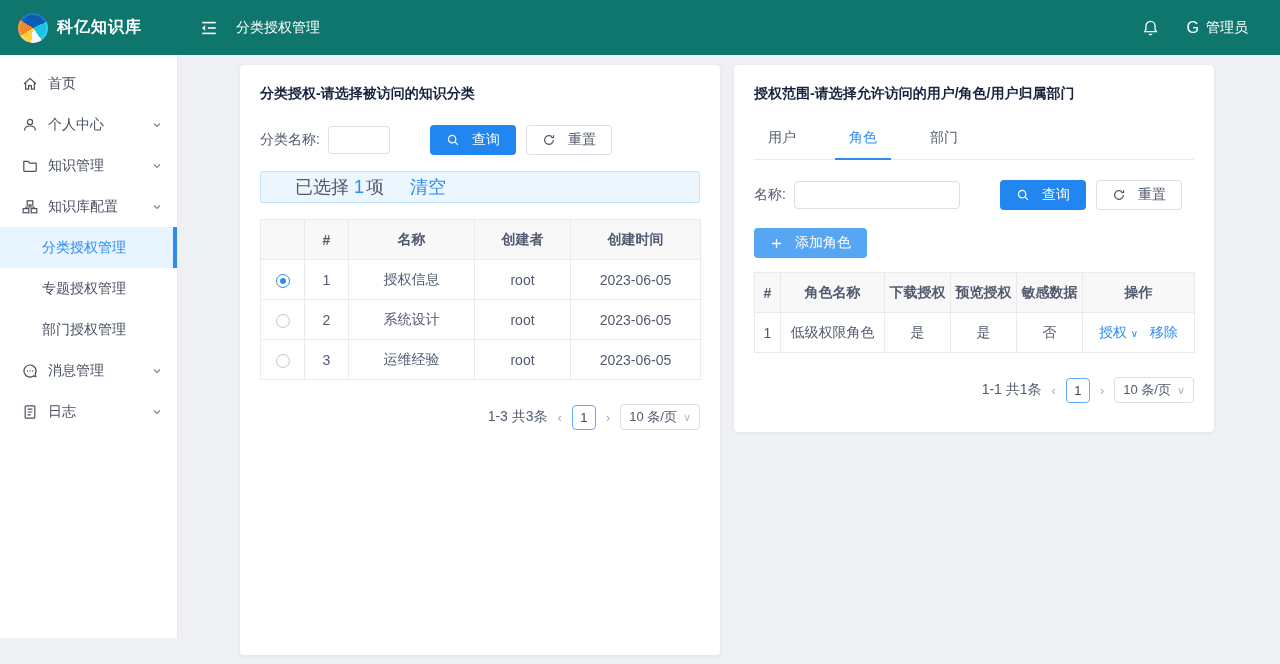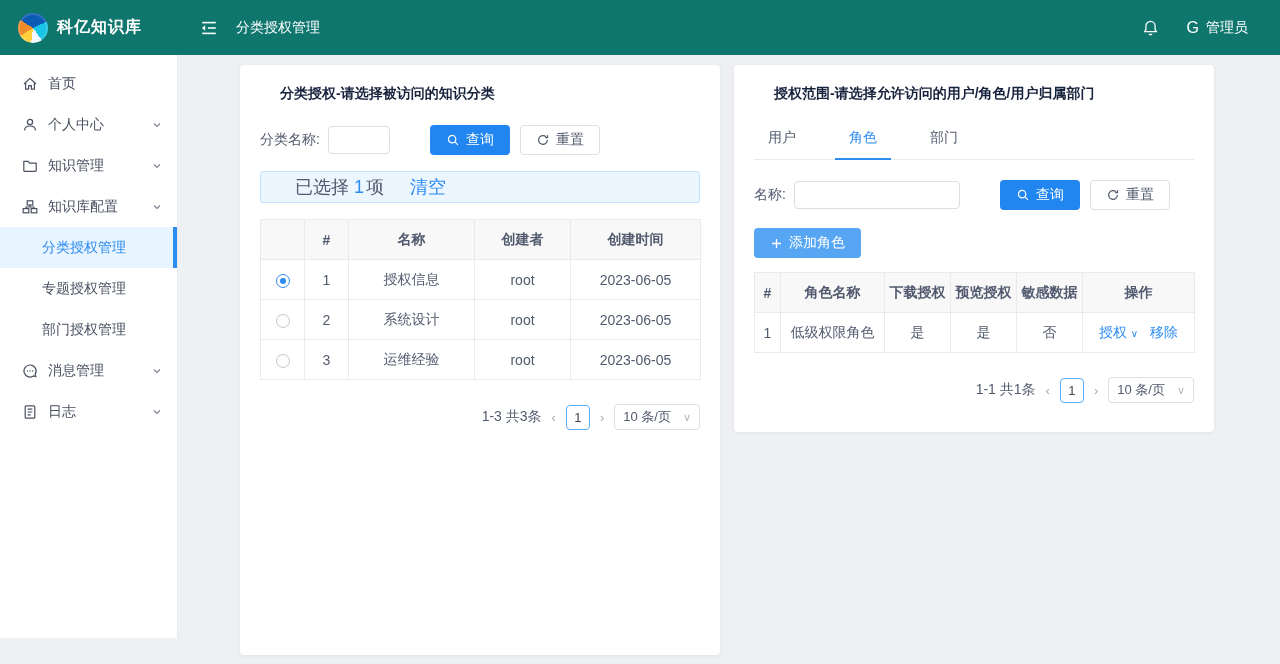--- a/index.html
+++ b/index.html
@@ -47,31 +47,31 @@
   .sub-item.active .bar {
     position:absolute; right:0; top:0; width:4px; height:100%; background:#2d8cf0;
   }
   .content { flex:1; padding:10px 0 0 62px; display:flex; gap:14px; align-items:flex-start; }
   .card {
     background:#fff; border-radius:4px; width:480px;
     box-shadow:0 1px 4px rgba(0,21,41,.06); padding:20px;
   }
   .card.left { height:590px; }
   .card.right { height:367px; }
-  .card-title { font-size:14px; font-weight:bold; color:#17233d;margin-left:20px; }
+  .card-title { font-size:14px; font-weight:bold; color:#17233d; }
   
   .form-row { display:flex; align-items:center; margin-top:22px; }
   .f-label { color:#515a6e; margin-right:8px; }
   .txt-input {
     height:28px; border:1px solid #dcdee2; border-radius:4px; outline:none;
     padding:0 7px; font-size:14px; color:#515a6e; background:#fff;
   }
   .btn {
     height:30px; border-radius:4px; border:1px solid transparent; cursor:pointer;
-    display:inline-flex; align-items:center; justify-content:center; gap:6px;
+    display:inline-flex; align-items:center; justify-content:center; gap:12px;
     font-size:14px; padding:0 15px; font-family:inherit;
   }
   .btn-primary { background:#2186f0; color:#fff; }
   .btn-default { background:#fff; color:#515a6e; border-color:#dcdee2; }
   .btn-add { background:#57a6f4; color:#fff; margin-top:18px; }
   
   .alert {
     margin-top:16px; height:32px; background:#ecf6fe; border:1px solid #c3e0fa;
     border-radius:3px; display:flex; align-items:center; padding-left:34px; font-size:18px;
   }
@@ -112,21 +112,21 @@
   
   .pager { display:flex; align-items:center; justify-content:flex-end; gap:10px; margin-top:24px; color:#515a6e; font-size:14px; }
   .pg-arrow { color:#a6a9ad; font-size:13px; cursor:pointer; user-select:none; }
   .pg-num {
     min-width:24px; height:25px; border:1px solid #5cadff; border-radius:4px;
     display:inline-flex; align-items:center; justify-content:center;
     color:#414850; font-size:13px; cursor:pointer; padding:0 4px; background:#fff;
   }
   .pg-size {
     height:26px; border:1px solid #dcdee2; border-radius:4px; background:#fff;
-    display:inline-flex; align-items:center; gap:12px; padding:0 8px; font-size:13px; color:#515a6e; cursor:pointer;
+    display:inline-flex; align-items:center; gap:6px; padding:0 8px; font-size:13px; color:#515a6e; cursor:pointer;
   }
   .pg-size .v-chev { color:#b5b8bd; font-size:11px; }
   svg { display:block; }
 </style>
 </head>
 <body>
 
 <header class="topbar">
   <div class="logo-wrap">
     <span class="logo-circle"></span>

